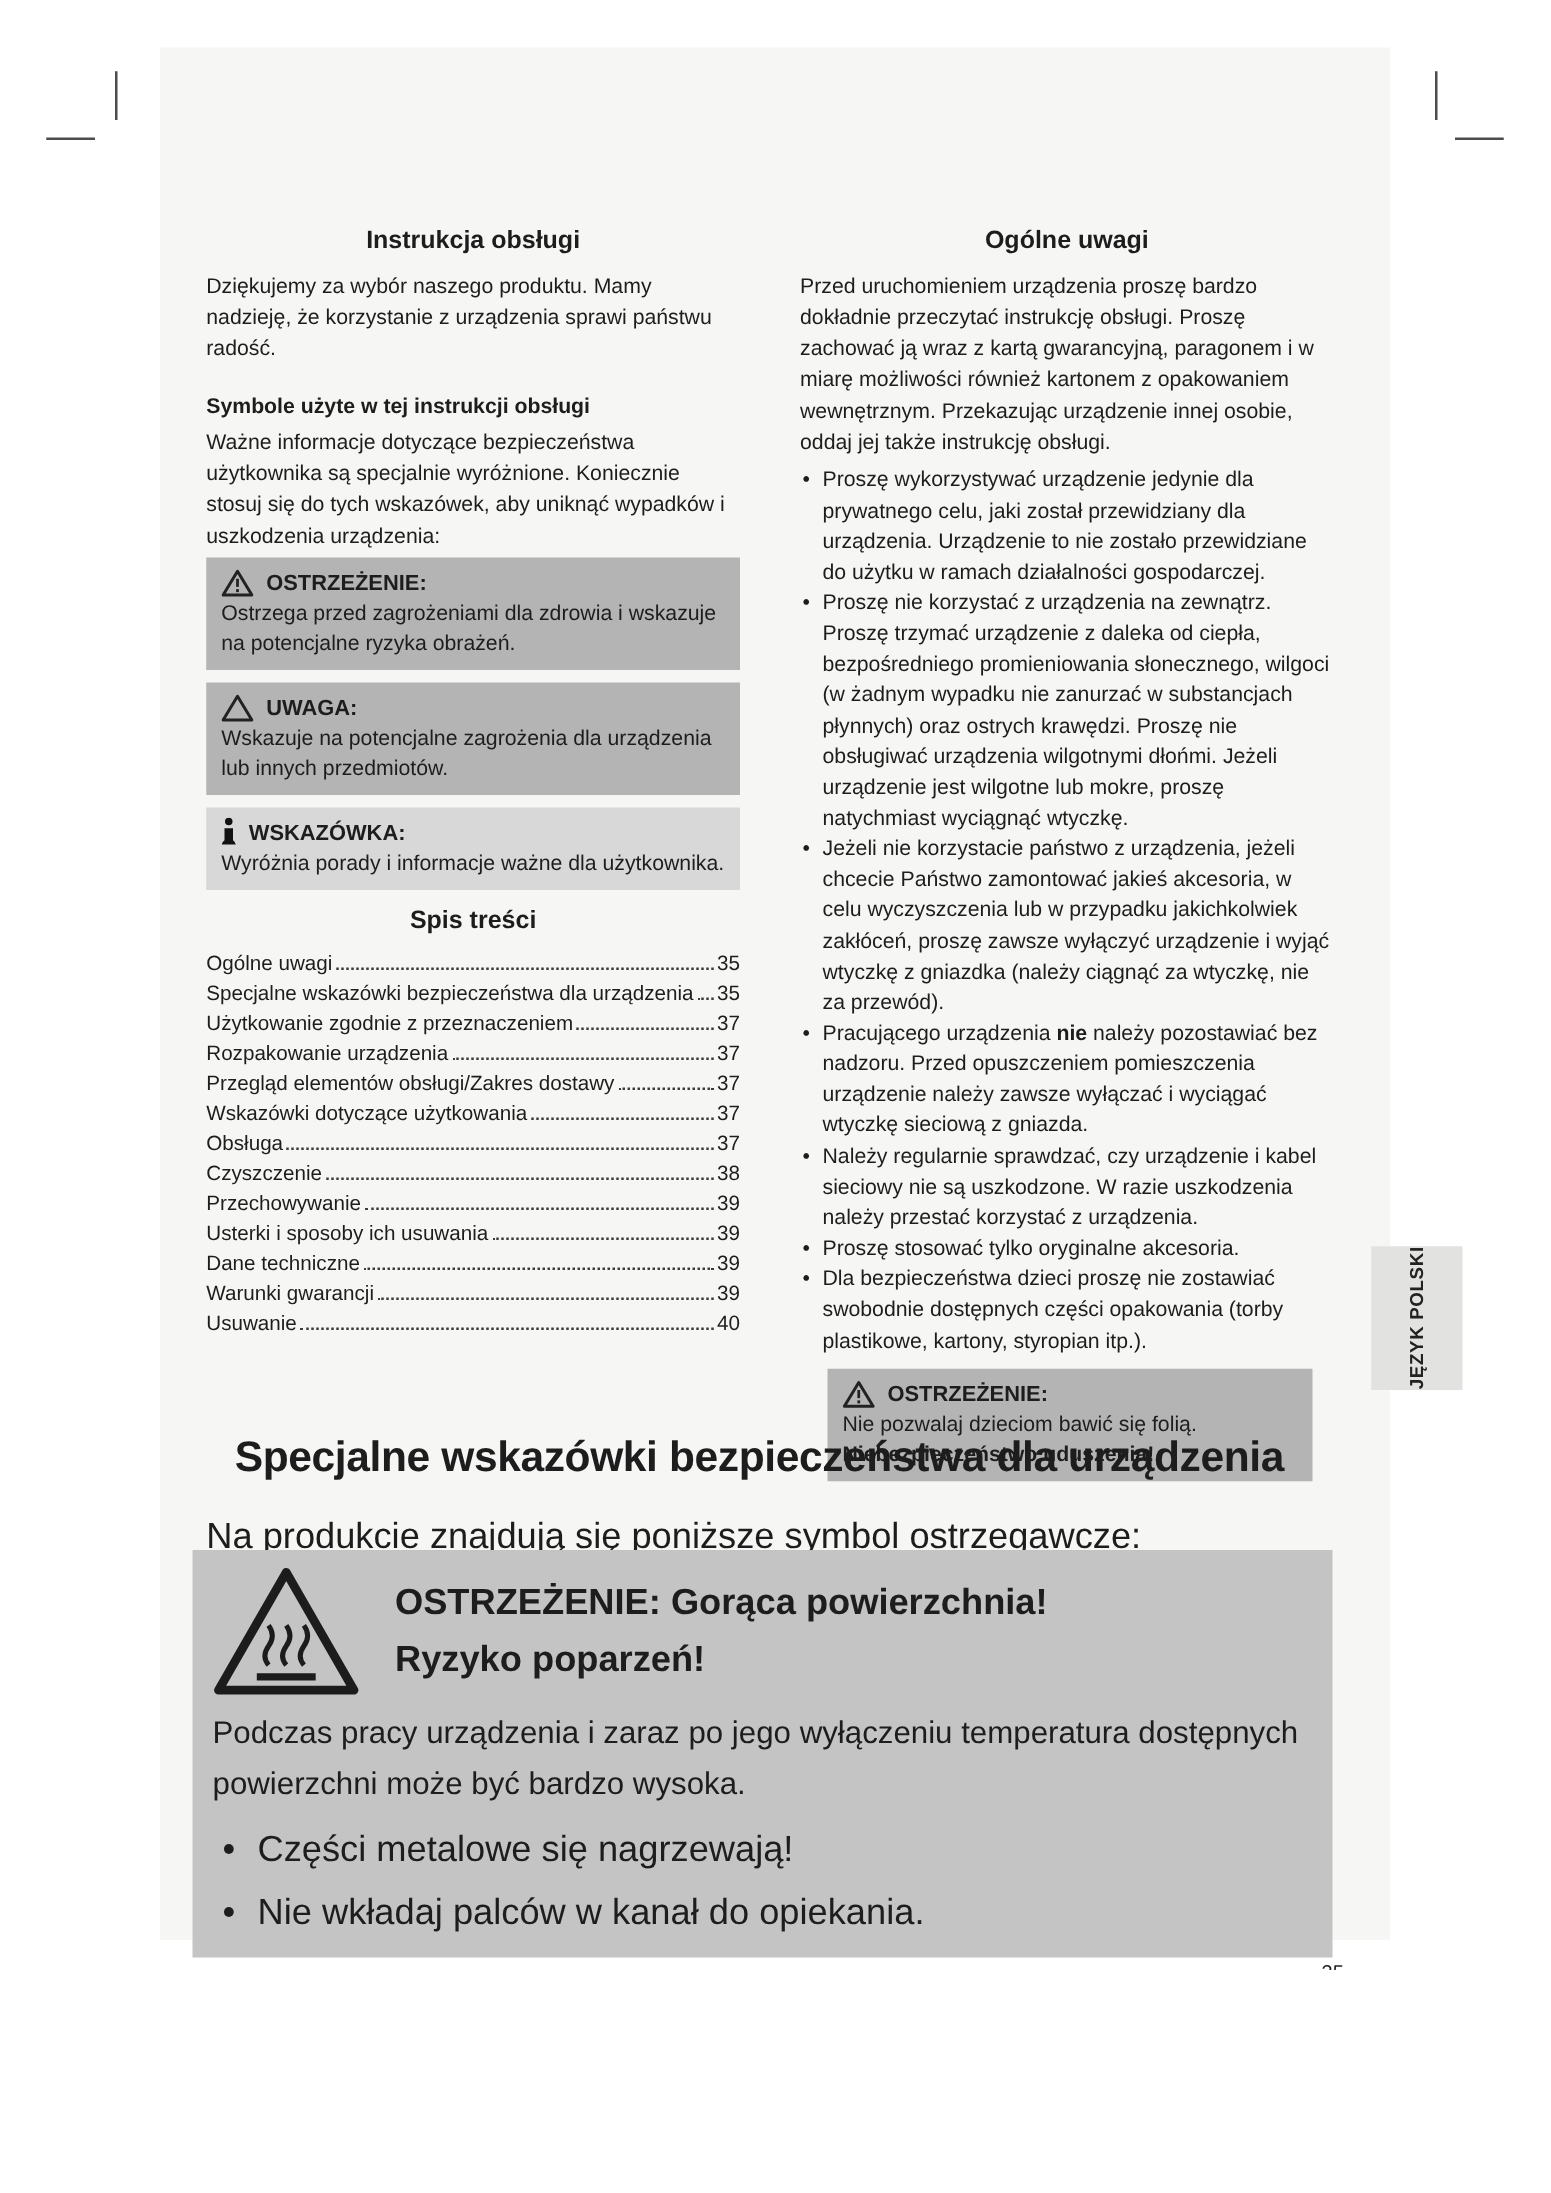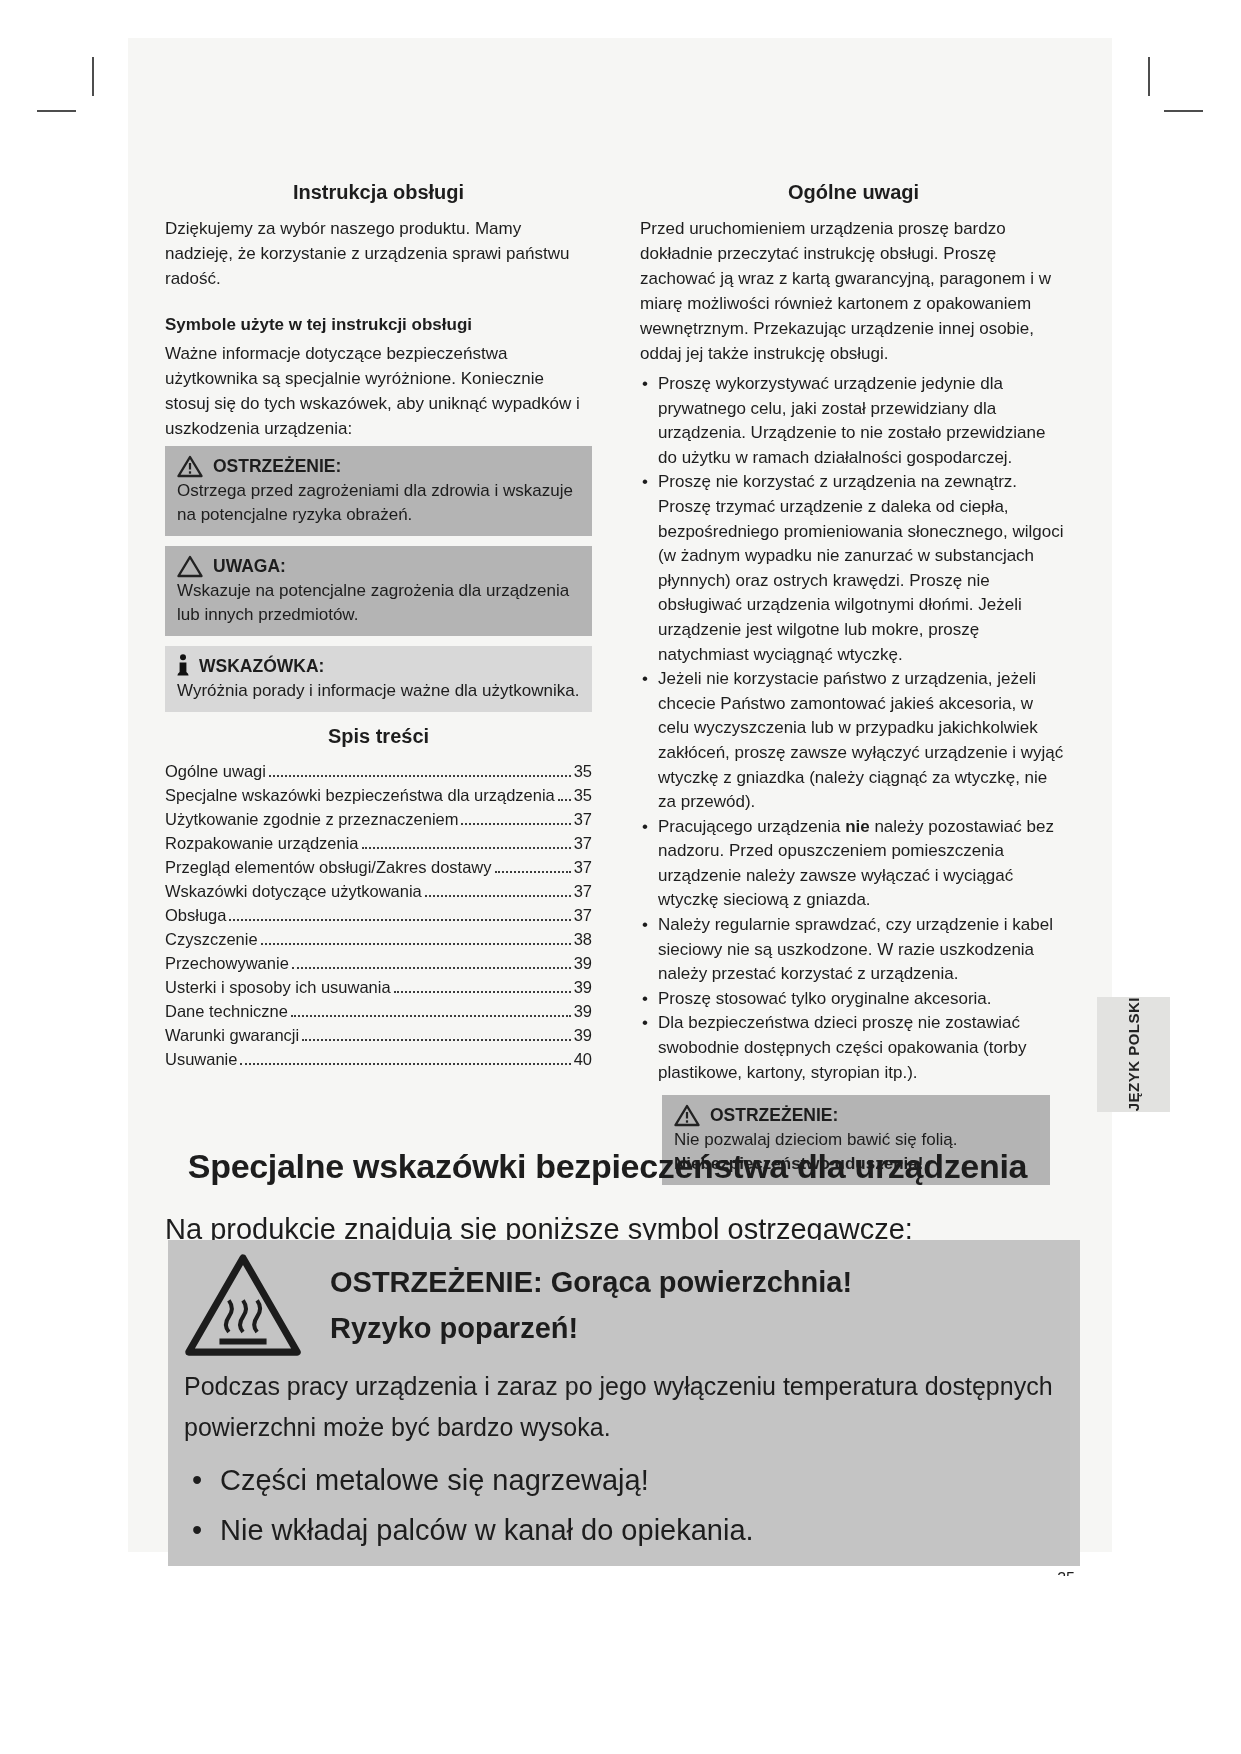--- a/index.html
+++ b/index.html
@@ -44,21 +44,21 @@
   ul.bullets li::before { content:"•"; position:absolute; left:2px; top:0; }
 
   .alert-indent { margin-left:22px; width:364px; }
 
   
   .special-title {
     position:absolute; left:150px; top:1146px; width:915px; margin:0;
     font-size:34px; line-height:40px; font-weight:bold; text-align:center; white-space:nowrap; letter-spacing:-0.3px;
   }
   .special-sub { position:absolute; left:150px; top:1196px; margin:15px; font-size:29px; line-height:36px; }
-  .hot-box { position:absolute; left:168px; top:1240px; width:880px; background:#c4c4c4; padding:12px 16px 16px 16px; }
+  .hot-box { position:absolute; left:154px; top:1240px; width:880px; background:#c4c4c4; padding:12px 16px 16px 16px; }
   .hot-head { display:flex; align-items:center; gap:28px; }
   .hot-icon { width:118px; height:106px; flex:0 0 auto; }
   .hot-titles { font-size:29px; font-weight:bold; line-height:46px; }
   .hot-text { margin-top:8px; font-size:25px; line-height:41px; }
   ul.hot-bullets { margin:12px 0 0 0; padding:0; list-style:none; }
   ul.hot-bullets li { position:relative; padding-left:36px; font-size:29px; line-height:40px; margin-top:10px; }
   ul.hot-bullets li::before { content:"•"; position:absolute; left:8px; top:0; }
 
   .side-tab {
     position:absolute; left:1097px; top:997px; width:73px; height:115px; background:#e2e2e0;

